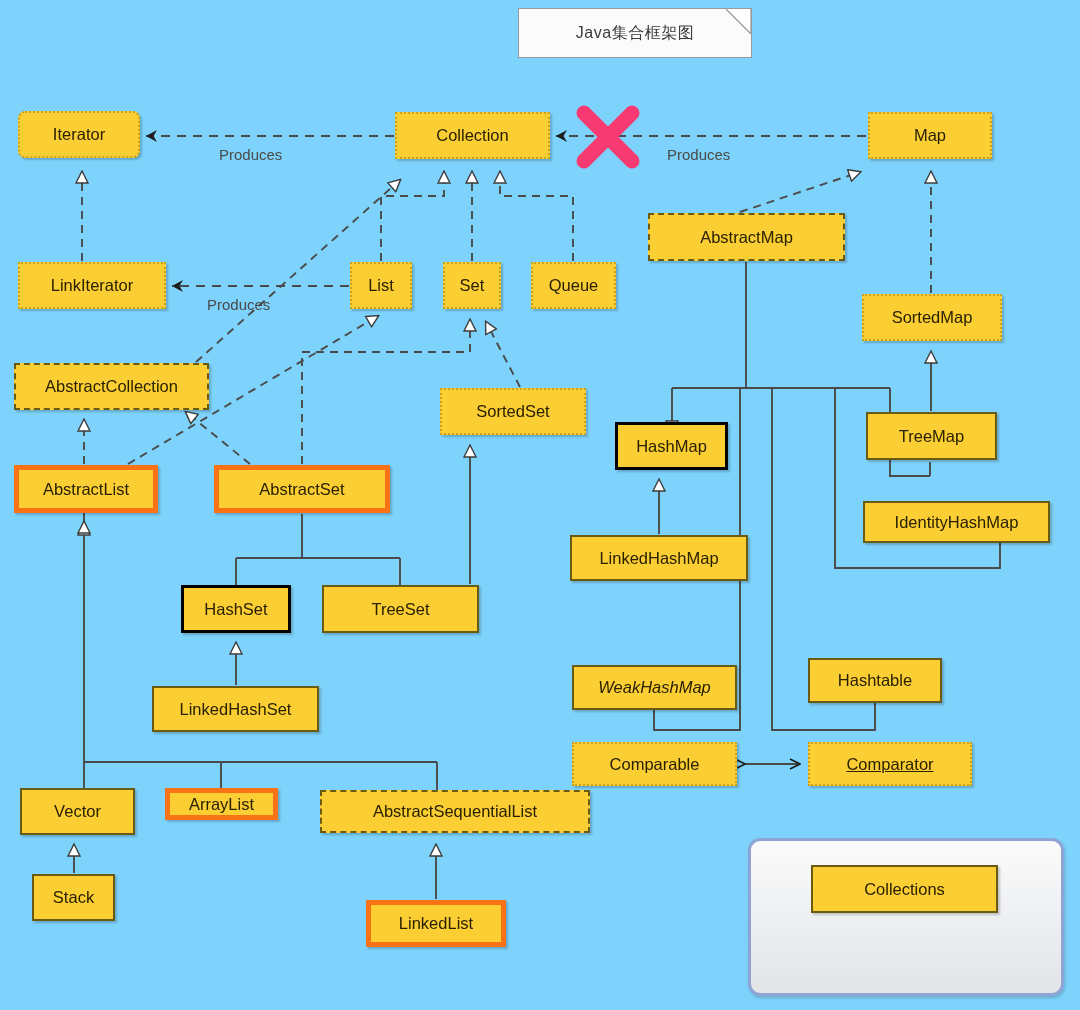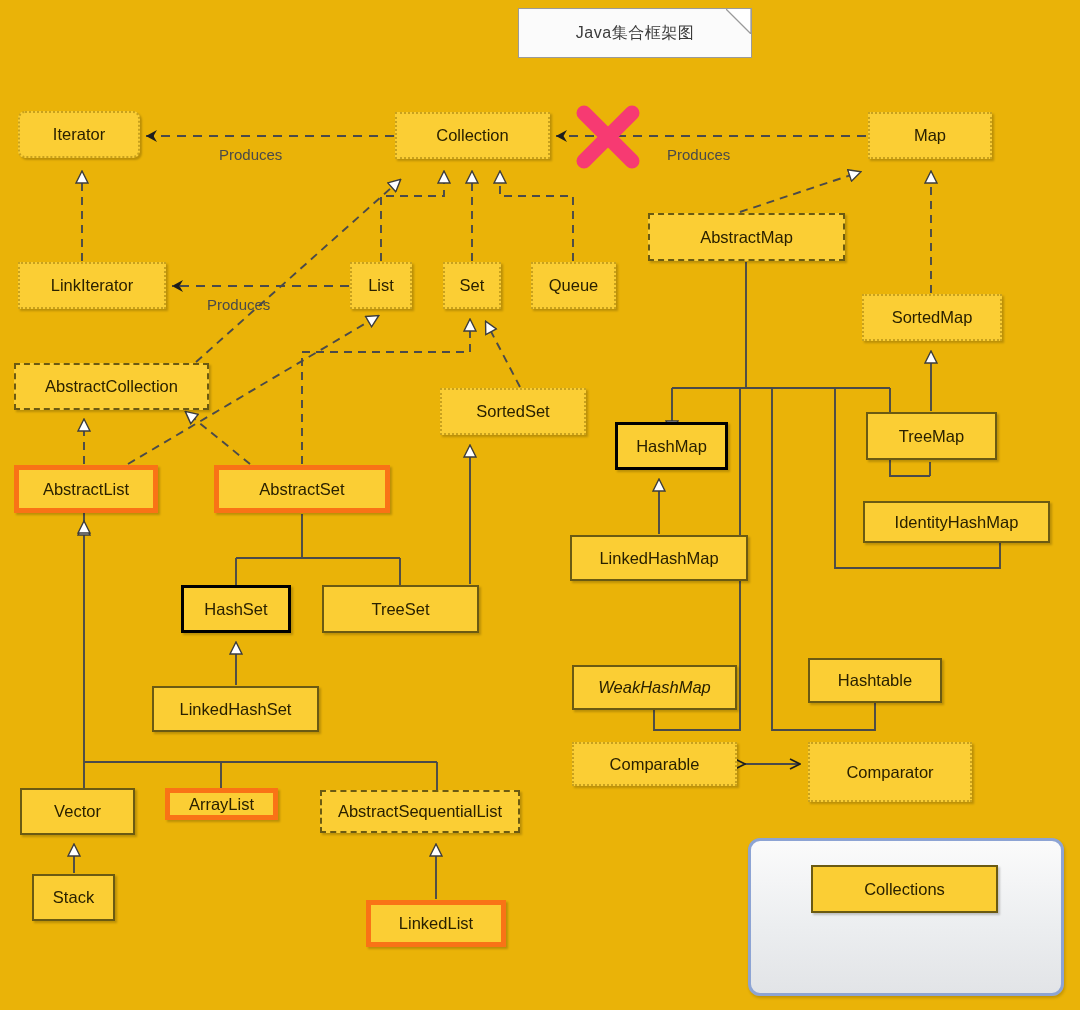--- a/index.html
+++ b/index.html
@@ -1,17 +1,17 @@
 <!DOCTYPE html>
 <html><head>
 <meta charset="utf-8">
 <style>
   html,body{margin:0;padding:0;background:#ffffff;}
   body{font-family:"Liberation Sans","DejaVu Sans",sans-serif;}
-  #canvas{position:relative;width:1080px;height:1010px;background:#eab308;overflow:hidden;}
+  #canvas{position:relative;width:1080px;height:1010px;background:#7dd3fc;overflow:hidden;}
 
   
   .note{position:absolute;background:#fbfbfb;border:1px solid #9a9a9a;
         display:flex;align-items:center;justify-content:center;
         font-size:16px;color:#3b3b3b;letter-spacing:.5px;}
   .note .foldline{position:absolute;right:0;top:0;width:25px;height:25px;}
 
   
   .box{position:absolute;background:#FBCE34;color:#2a2100;
        display:flex;align-items:center;justify-content:center;
@@ -169,24 +169,24 @@
       <div class="box hl" style="left: 14px; top: 465px; width: 144px; height: 48px;">AbstractList</div>
       <div class="box hl" style="left: 214px; top: 465px; width: 176px; height: 48px;">AbstractSet</div>
       <div class="box cls" style="left: 863px; top: 501px; width: 187px; height: 42px;">IdentityHashMap</div>
       <div class="box cls" style="left: 570px; top: 535px; width: 178px; height: 46px;">LinkedHashMap</div>
       <div class="box hl2" style="left: 181px; top: 585px; width: 110px; height: 48px;">HashSet</div>
       <div class="box cls" style="left: 322px; top: 585px; width: 157px; height: 48px;">TreeSet</div>
       <div class="box cls" style="left: 152px; top: 686px; width: 167px; height: 46px;">LinkedHashSet</div>
       <div class="box cls" style="left: 572px; top: 665px; width: 165px; height: 45px; font-style: italic;">WeakHashMap</div>
       <div class="box cls" style="left: 808px; top: 658px; width: 134px; height: 45px;">Hashtable</div>
       <div class="box iface" style="left: 572px; top: 742px; width: 165px; height: 44px;">Comparable</div>
-      <div class="box iface" style="left: 808px; top: 742px; width: 164px; height: 60px;">Comparator</div>
+      <div class="box iface" style="left: 808px; top: 742px; width: 164px; height: 44px; text-decoration: underline;">Comparator</div>
       <div class="box cls" style="left: 20px; top: 788px; width: 115px; height: 47px;">Vector</div>
       <div class="box hl" style="left: 165px; top: 788px; width: 113px; height: 32px;">ArrayList</div>
-      <div class="box abst" style="left: 320px; top: 790px; width: 200px; height: 43px;">AbstractSequentialList</div>
+      <div class="box abst" style="left: 320px; top: 790px; width: 270px; height: 43px;">AbstractSequentialList</div>
       <div class="box cls" style="left: 32px; top: 874px; width: 83px; height: 47px;">Stack</div>
       <div class="box hl" style="left: 366px; top: 900px; width: 140px; height: 47px;">LinkedList</div>
     </div>
 
   <div id="edge-labels">
       <div class="lbl" style="left: 219px; top: 146px;">Produces</div>
       <div class="lbl" style="left: 207px; top: 296px;">Produces</div>
       <div class="lbl" style="left: 667px; top: 146px;">Produces</div>
     </div>
 

